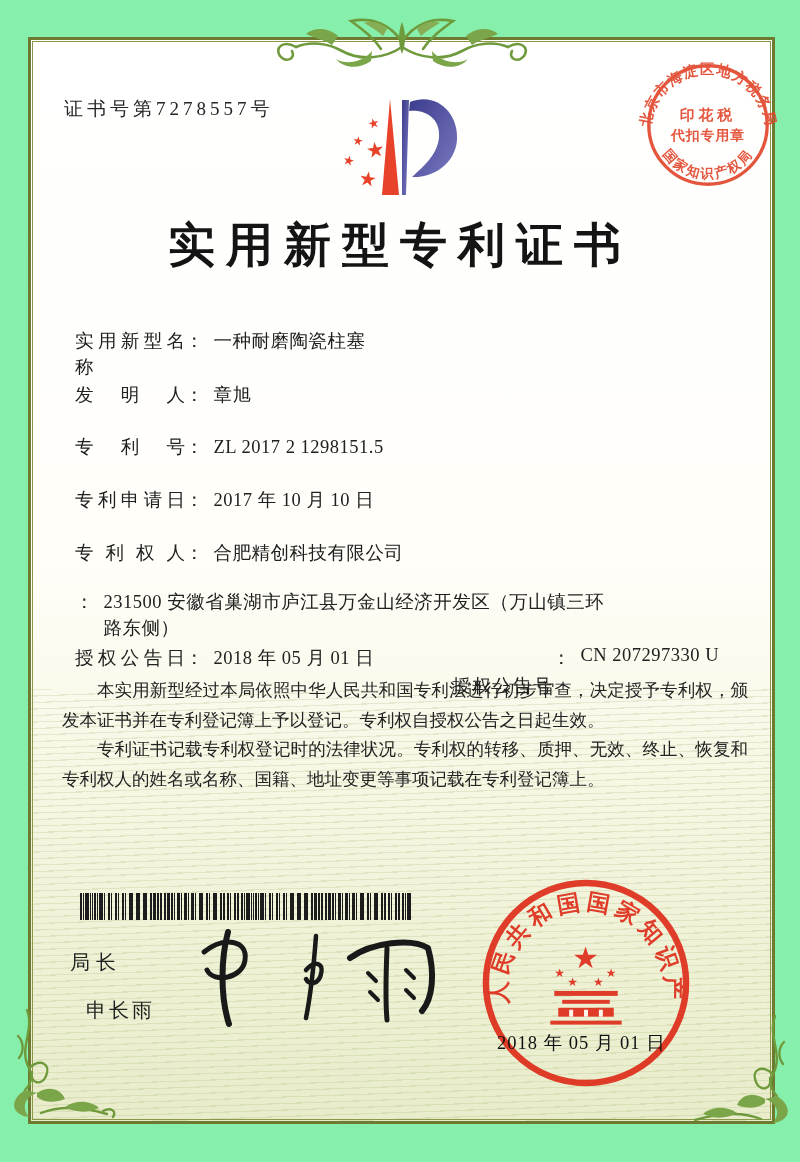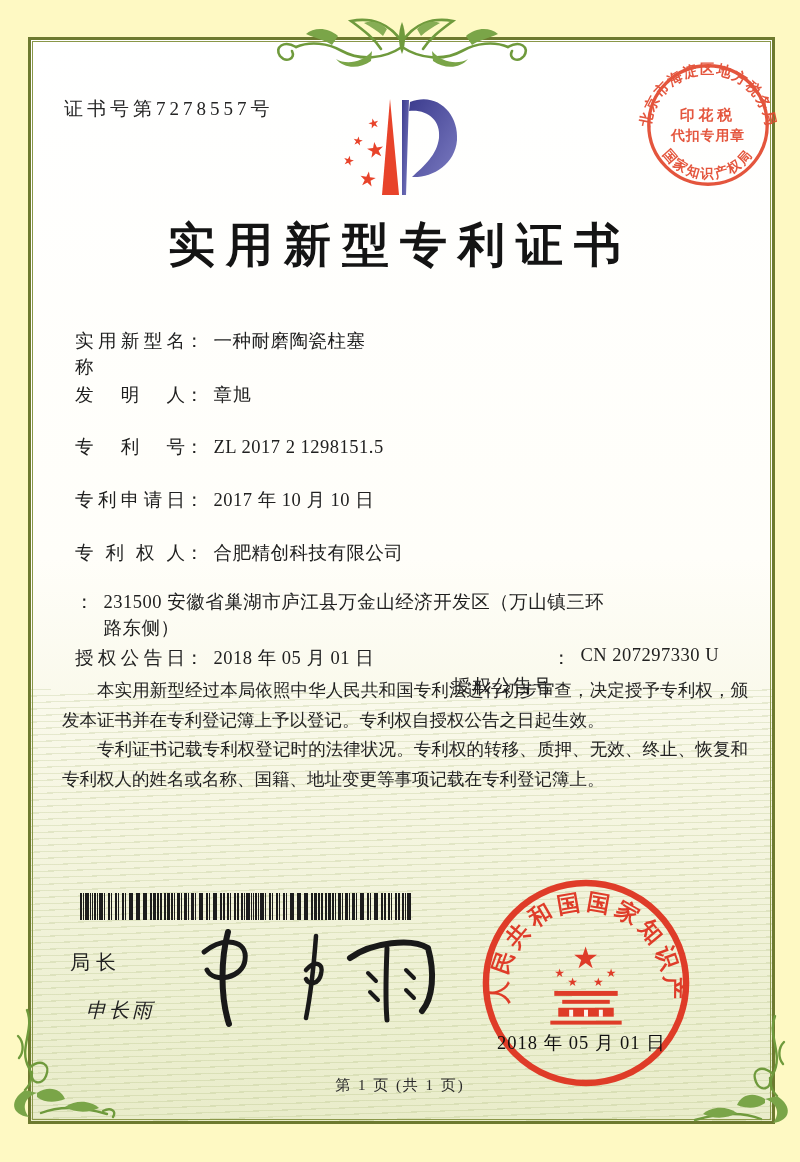--- a/index.html
+++ b/index.html
@@ -1,19 +1,19 @@
 <!DOCTYPE html>
 <html><head>
 <meta charset="utf-8">
 <style>
   html,body{margin:0;padding:0;}
   body{background:#ffffff;}
   .page{
     position:relative;width:800px;height:1162px;overflow:hidden;
-    background:#fef9c3;
+    background:#86efac;
     font-family:"Liberation Serif","DejaVu Serif",serif;
     color:#1e1e1e;
   }
   
   .frame{
     position:absolute;left:28px;top:37px;width:741px;height:1081px;
     border:3px solid #6d7a2f;
     background:linear-gradient(180deg,#ffffff 0%,#fffef9 48%,#f6f6e2 70%,#ecefd0 92%,#e9ecca 100%);
   }
   .frame-inner{
@@ -42,21 +42,21 @@
   
   .barcode{
     position:absolute;left:80px;top:893px;width:332px;height:27px;
     background-image:
       repeating-linear-gradient(90deg,#1c1c1c 0 2px,transparent 2px 3px,#1c1c1c 3px 4px,transparent 4px 7px,#1c1c1c 7px 9px,transparent 9px 10px,#1c1c1c 10px 11px,transparent 11px 14px),
       repeating-linear-gradient(90deg,transparent 0 5px,#1c1c1c 5px 7px,transparent 7px 12px,#1c1c1c 12px 13px,transparent 13px 19px,#1c1c1c 19px 21px,transparent 21px 23px);
     background-blend-mode:darken;
   }
   
   .officer-title{position:absolute;left:70px;top:949px;font-size:20px;letter-spacing:6px;color:#222;}
-  .officer-name{position:absolute;left:86px;top:997px;font-size:20px;letter-spacing:3px;color:#222;font-style:italic;}
+  .officer-name{position:absolute;left:86px;top:997px;font-size:20px;letter-spacing:3px;color:#222;}
   .seal-date{position:absolute;left:497px;top:1030px;font-size:18.5px;letter-spacing:1px;color:#101010;z-index:6;}
   .footer{position:absolute;left:0;right:0;top:1076px;text-align:center;font-size:15px;letter-spacing:2px;color:#2a2a2a;}
   
   .logo{position:absolute;left:333px;top:78px;z-index:2;}
   .tax-stamp{position:absolute;left:634px;top:50px;z-index:3;opacity:.93;}
   .seal{position:absolute;left:477px;top:874px;z-index:5;opacity:.95;}
   .signature{position:absolute;left:188px;top:918px;z-index:4;}
   .orn-top{position:absolute;left:260px;top:6px;z-index:2;}
   .orn-bl{position:absolute;left:4px;top:1006px;z-index:2;}
   .orn-br{position:absolute;left:686px;top:1012px;z-index:2;}
@@ -232,15 +232,14 @@
       <rect x="82" y="135" width="56" height="9"></rect>
       <rect x="74" y="148" width="72" height="4"></rect>
       <rect x="93" y="137" width="4" height="7" fill="#fdf7ef"></rect>
       <rect x="108" y="137" width="4" height="7" fill="#fdf7ef"></rect>
       <rect x="123" y="137" width="4" height="7" fill="#fdf7ef"></rect>
     </g>
   </svg>
 
   <div class="seal-date">2018 年 05 月 01 日</div>
 
-  <div class="footer">第 1 页 (共 1 页)</div>
 
 </div>
 
 </body></html>

